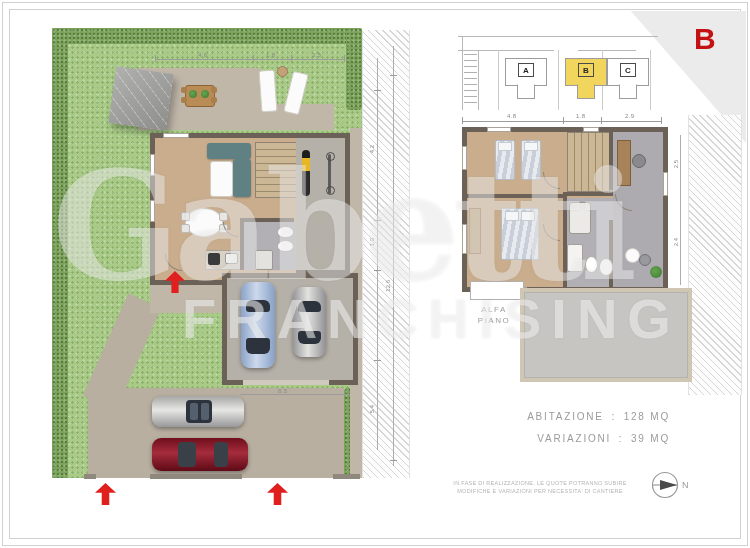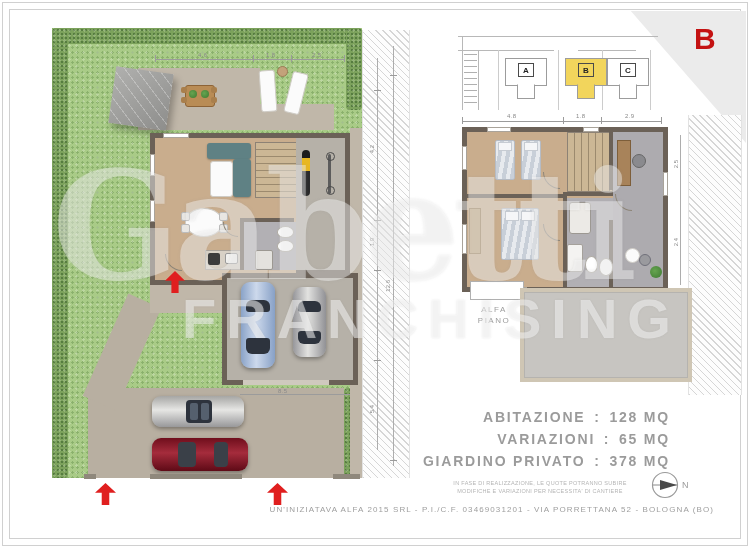--- a/index.html
+++ b/index.html
@@ -58,21 +58,21 @@
   .vdim{position:absolute;font-size:6px;color:#8a8a8a;writing-mode:vertical-rl;transform:rotate(180deg);}
   .vline{position:absolute;width:1px;background:#adadad;}
   
   .kline{position:absolute;background:#b8b8b8;}
   .unitshape{position:absolute;border:1px solid #9c9c9c;background:#fff;width:40px;height:26px;}
   .unittab{position:absolute;border:1px solid #9c9c9c;border-top:1px solid transparent;background:#fff;width:16px;height:13px;}
   .unitbox{position:absolute;width:14px;height:12px;border:1px solid #4a4a4a;background:transparent;
     font-weight:bold;font-size:8px;color:#222;display:flex;align-items:center;justify-content:center;}
   .zebra{background-image:repeating-linear-gradient(to bottom,#b0b0b0 0 1px,transparent 1px 6px);}
   
-  .areatext{font-size:14px;letter-spacing:1.8px;color:#9b9b9b;font-weight:bold;}
+  .areatext{font-size:10px;letter-spacing:1.8px;color:#9b9b9b;}
   .smalltext{font-size:5.5px;letter-spacing:.3px;color:#b5b5b5;}
   .foottext{font-size:8px;letter-spacing:1.1px;color:#9e9e9e;}
   .pianotext{font-size:8px;letter-spacing:1.5px;color:#9c9c9c;text-align:center;line-height:11px;}
   .badge{font-size:30px;line-height:1;font-weight:bold;color:#c41212;}
   .wm{position:absolute;pointer-events:none;z-index:30;font-weight:bold;white-space:nowrap;}
   .wm-brand{font-family:"DejaVu Serif",serif;font-size:150px;letter-spacing:-6px;
     color:rgba(255,255,255,.40);text-shadow:0 0 3px rgba(150,150,150,.20);}
   .wm-sub{font-size:56px;letter-spacing:10px;color:rgba(255,255,255,.48);
     text-shadow:0 0 2px rgba(150,150,150,.22);}
 </style>
@@ -315,38 +315,32 @@
 
   <div class="abs" style="left:330px;top:406px;width:340px;text-align:right;line-height:22px;z-index:2;">
     <div class="areatext">
       <span>ABITAZIONE</span>
       <span style="margin:0 3px;">:</span>
       <span>128 MQ</span>
     </div>
     <div class="areatext">
       <span>VARIAZIONI</span>
       <span style="margin:0 3px;">:</span>
-      <span>65 MQ</span>
-    </div>
-    <div class="areatext">
-      <span>GIARDINO PRIVATO</span>
-      <span style="margin:0 3px;">:</span>
-      <span>378 MQ</span>
+      <span>39 MQ</span>
     </div>
   </div>
 
   <div class="abs smalltext" style="left:436px;top:479px;width:208px;text-align:center;line-height:8px;z-index:2;">
     <div>IN FASE DI REALIZZAZIONE, LE QUOTE POTRANNO SUBIRE</div>
     <div>MODIFICHE E VARIAZIONI PER NECESSITA' DI CANTIERE</div>
   </div>
   <svg class="abs" style="left:648px;top:467px;z-index:2;" width="46" height="38" viewBox="0 0 46 38">
     <circle cx="17" cy="18" r="12.5" fill="#ffffff" stroke="#9a9a9a" stroke-width="1.2"></circle>
     <line x1="5" y1="18" x2="29" y2="18" stroke="#8a8a8a" stroke-width="1"></line>
     <polygon points="29,18 12,13 12,23" fill="#4a4a4a"></polygon>
     <text x="34" y="21" font-size="9" fill="#9a9a9a" font-family="Liberation Sans, sans-serif">N</text>
   </svg>
 
-  <div class="abs foottext" style="left:0;top:505px;width:714px;text-align:right;z-index:2;">UN'INIZIATAVA ALFA 2015 SRL - P.I./C.F. 03469031201 - VIA PORRETTANA 52 - BOLOGNA (BO)</div>
 
   <div class="wm wm-sub" style="left:182px;top:286px;">FRANCHISING</div>
   <div class="wm wm-brand" style="left:52px;top:138px;">Gabetti</div>
 
 </div>
 
 </body></html>

